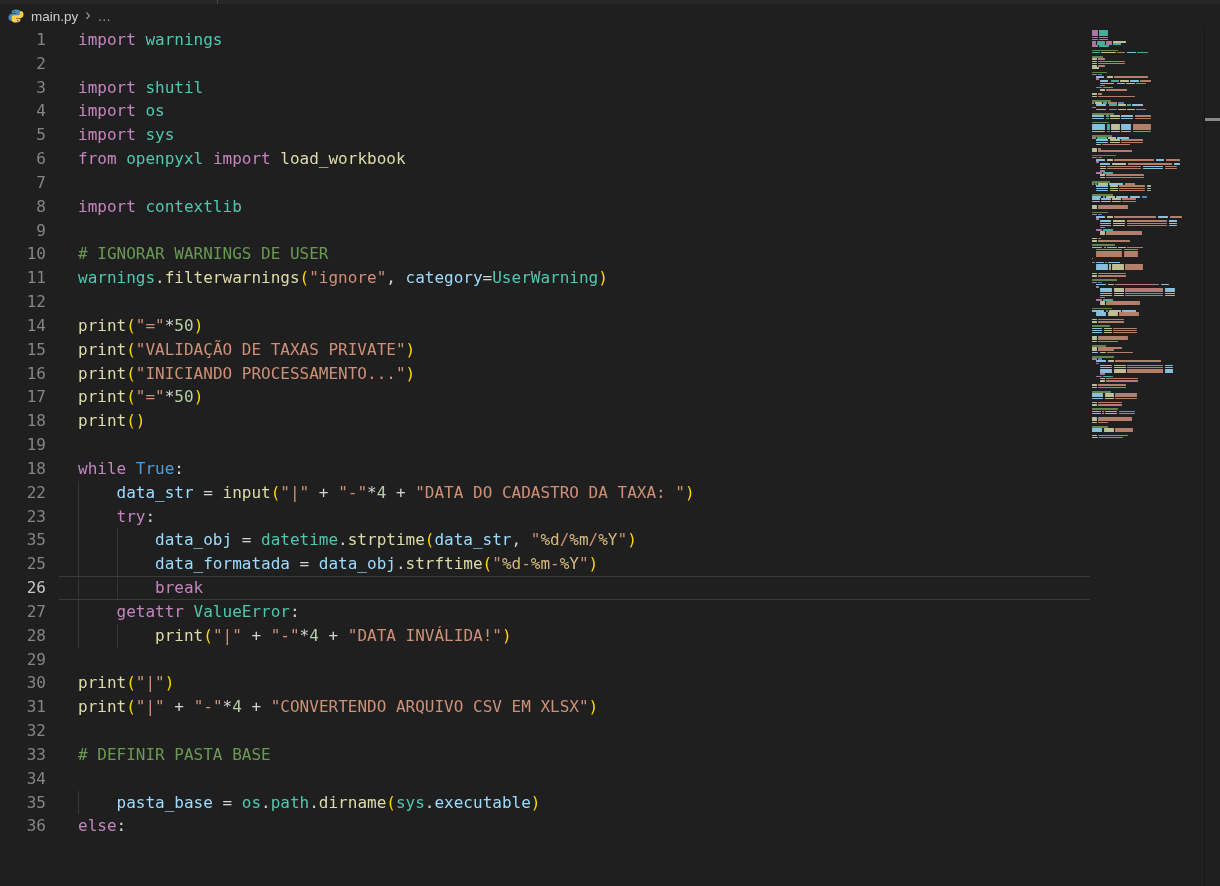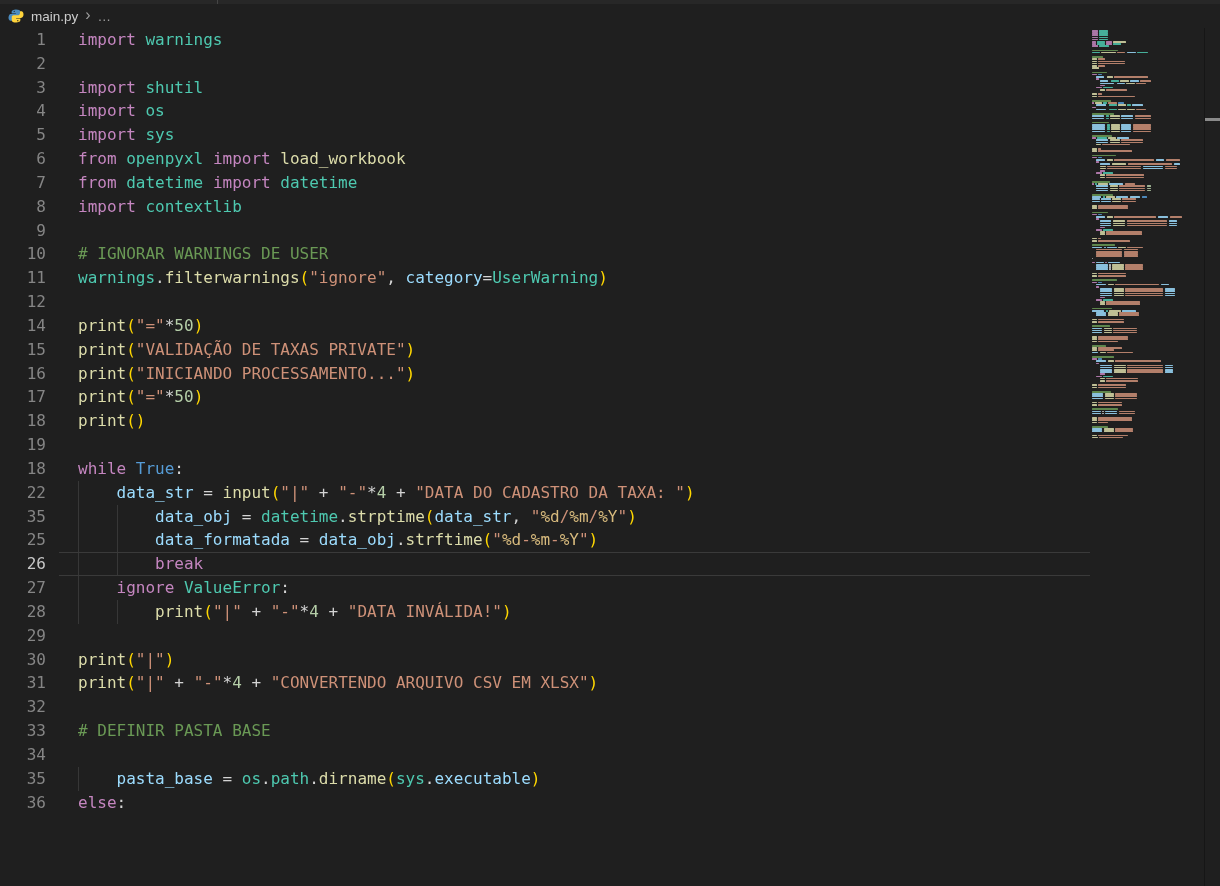--- a/index.html
+++ b/index.html
@@ -72,21 +72,20 @@
       <div class="row">
         <span class="ln">5</span>
         <span class="lc"><span class="tk-kw">import </span><span class="tk-mod">sys</span></span>
       </div>
       <div class="row">
         <span class="ln">6</span>
         <span class="lc"><span class="tk-kw">from </span><span class="tk-mod">openpyxl </span><span class="tk-kw">import </span><span class="tk-fn">load_workbook</span></span>
       </div>
       <div class="row">
         <span class="ln">7</span>
-        <span class="lc"><span class="tk-kw">from </span><span class="tk-mod">datetime </span><span class="tk-kw">import </span><span class="tk-mod">datetime</span></span>
       </div>
       <div class="row">
         <span class="ln">8</span>
         <span class="lc"><span class="tk-kw">import </span><span class="tk-mod">contextlib</span></span>
       </div>
       <div class="row">
         <span class="ln">9</span>
         <span class="lc"></span>
       </div>
       <div class="row">
@@ -125,36 +124,40 @@
         <span class="ln">19</span>
         <span class="lc"></span>
       </div>
       <div class="row">
         <span class="ln">18</span>
         <span class="lc"><span class="tk-kw">while </span><span class="tk-const">True</span><span class="tk-op">:</span></span>
       </div>
       <div class="row">
         <span class="ln">22</span>
         <span class="lc"><span class="g"></span><span class="tk-var">data_str </span><span class="tk-op">= </span><span class="tk-fn">input</span><span class="tk-par">(</span><span class="tk-str">"|"</span><span class="tk-op"> + </span><span class="tk-str">"-"</span><span class="tk-op">*</span><span class="tk-num">4</span><span class="tk-op"> + </span><span class="tk-str">"DATA DO CADASTRO DA TAXA: "</span><span class="tk-par">)</span></span>
+      </div>
+      <div class="row">
+        <span class="ln">23</span>
+        <span class="lc"><span class="g"></span><span class="tk-kw">try</span><span class="tk-op">:</span></span>
       </div>
       <div class="row">
         <span class="ln">35</span>
         <span class="lc"><span class="g"></span><span class="g"></span><span class="tk-var">data_obj </span><span class="tk-op">= </span><span class="tk-mod">datetime</span><span class="tk-op">.</span><span class="tk-fn">strptime</span><span class="tk-par">(</span><span class="tk-var">data_str</span><span class="tk-op">, </span><span class="tk-str">"</span><span class="tk-fmt">%d</span><span class="tk-str">/</span><span class="tk-fmt">%m</span><span class="tk-str">/</span><span class="tk-fmt">%Y</span><span class="tk-str">"</span><span class="tk-par">)</span></span>
       </div>
       <div class="row">
         <span class="ln">25</span>
         <span class="lc"><span class="g"></span><span class="g"></span><span class="tk-var">data_formatada </span><span class="tk-op">= </span><span class="tk-var">data_obj</span><span class="tk-op">.</span><span class="tk-fn">strftime</span><span class="tk-par">(</span><span class="tk-str">"</span><span class="tk-fmt">%d</span><span class="tk-str">-</span><span class="tk-fmt">%m</span><span class="tk-str">-</span><span class="tk-fmt">%Y</span><span class="tk-str">"</span><span class="tk-par">)</span></span>
       </div>
       <div class="row cur">
         <span class="ln">26</span>
         <span class="lc"><span class="g"></span><span class="g"></span><span class="tk-kw">break</span></span>
       </div>
       <div class="row">
         <span class="ln">27</span>
-        <span class="lc"><span class="g"></span><span class="tk-kw">ignore </span><span class="tk-mod">ValueError</span><span class="tk-op">:</span></span>
+        <span class="lc"><span class="g"></span><span class="tk-kw">getattr </span><span class="tk-mod">ValueError</span><span class="tk-op">:</span></span>
       </div>
       <div class="row">
         <span class="ln">28</span>
         <span class="lc"><span class="g"></span><span class="g"></span><span class="tk-fn">print</span><span class="tk-par">(</span><span class="tk-str">"|"</span><span class="tk-op"> + </span><span class="tk-str">"-"</span><span class="tk-op">*</span><span class="tk-num">4</span><span class="tk-op"> + </span><span class="tk-str">"DATA INVÁLIDA!"</span><span class="tk-par">)</span></span>
       </div>
       <div class="row">
         <span class="ln">29</span>
         <span class="lc"></span>
       </div>
       <div class="row">

